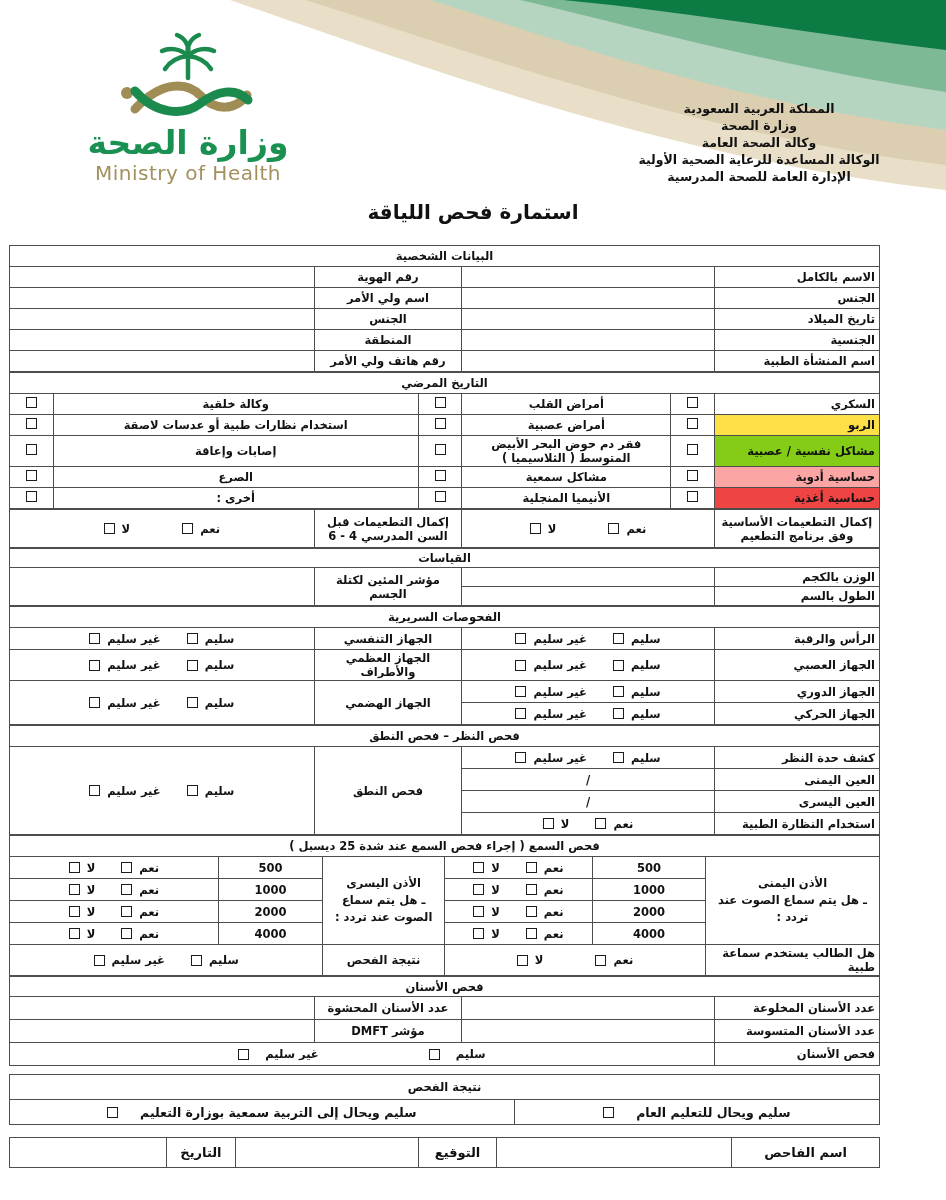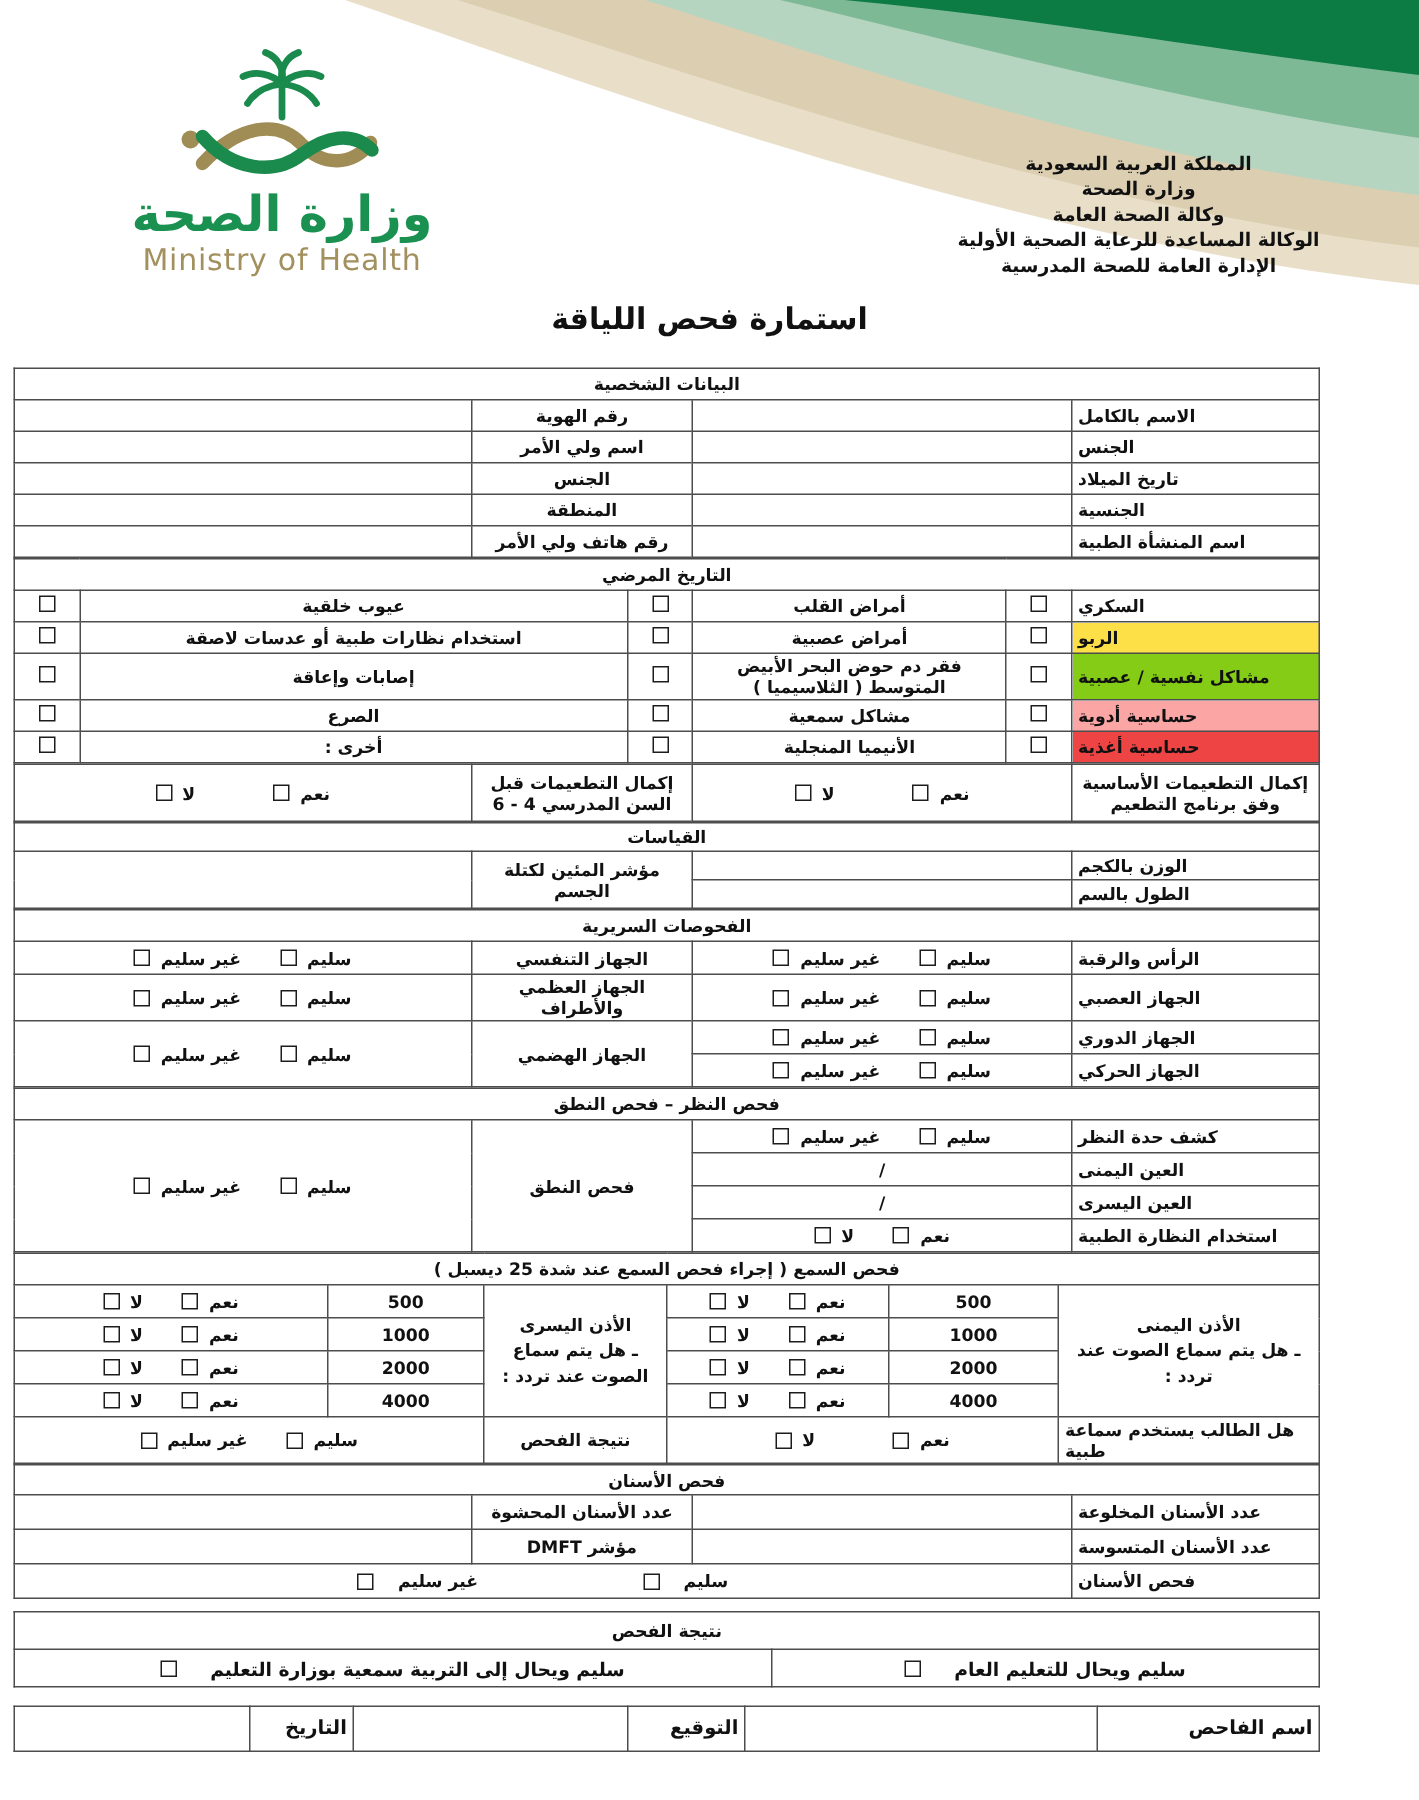--- a/index.html
+++ b/index.html
@@ -20,36 +20,36 @@
   .form-title { position:absolute; top:200px; left:0; width:100%; text-align:center;
                 font-size:20px; font-weight:bold; }
   
   .form-wrap { margin:0 66px 0 9px; direction:rtl; }
   table.t { width:100%; border-collapse:collapse; table-layout:fixed; }
   table.t td { border:1px solid #4d4d4d; font-size:11.5px; font-weight:bold; color:#111;
                padding:1px 4px; vertical-align:middle; background:#fff; overflow:hidden; }
   td.bar { background:#1f8f4e; color:#fff; text-align:center; font-size:12.5px;
            height:21px; border:1px solid #4d4d4d; }
   td.bar-lg { height:25px; font-size:14px; }
-  td.lbl { background:#f2f2f2; text-align:left; padding-right:16px; }
+  td.lbl { background:#f2f2f2; text-align:right; padding-right:16px; }
   td.lblc { background:#f2f2f2; text-align:center; }
   td.inp { background:#fff; }
   td.wc { background:#fff; text-align:center; }
   .h21 { height:21px; } .h19 { height:19px; } .h22 { height:22px; }
   .h23 { height:23px; } .h20 { height:20px; } .h25 { height:25px; } .h38 { height:38px; }
   .cb { display:inline-block; width:11px; height:11px; border:1.6px solid #1c1c1c;
         background:#fff; flex:0 0 auto; }
   .opts { display:flex; align-items:center; justify-content:center; gap:26px; }
   .opts-wide { gap:52px; }
   .opt { display:flex; align-items:center; gap:7px; }
   .earlbl { line-height:1.5; }
   .spacer8 { height:8px; } .spacer12 { height:12px; }
   
   table.sig td { height:30px; font-size:13px; }
-  td.sgreen { background:#1f8f4e; color:#fff; font-weight:bold; }
+  td.sgreen { background:#1f8f4e; color:#fff; text-align:center; font-weight:bold; }
 </style>
 </head>
 <body>
 
 <div class="header">
   <svg class="swoosh" viewBox="0 0 946 200" preserveAspectRatio="none">
     <path d="M230,0 L946,0 L946,190 C660,158 400,58 230,0 Z" fill="#e9dfc9"></path>
     <path d="M305,0 L946,0 L946,165 C690,134 455,46 305,0 Z" fill="#dbceb1"></path>
     <path d="M430,0 L946,0 L946,130 C730,102 565,42 430,0 Z" fill="#b6d5c1"></path>
     <path d="M520,0 L946,0 L946,92 C775,66 632,26 520,0 Z" fill="#7eb996"></path>
@@ -143,21 +143,21 @@
       </colgroup>
     <tbody>
         <tr>
           <td class="bar" colspan="6">التاريخ المرضي</td>
         </tr>
     <tr class="h21">
       <td class="lbl" style="background:#fff">السكري</td>
       <td class="wc"><span class="cb"></span></td>
       <td class="wc">أمراض القلب</td>
       <td class="wc"><span class="cb"></span></td>
-      <td class="wc">عيوب خلقية</td>
+      <td class="wc">وكالة خلقية</td>
       <td class="wc"><span class="cb"></span></td>
     </tr>
     <tr class="h21">
       <td class="lbl" style="background:#fde047">الربو</td>
       <td class="wc"><span class="cb"></span></td>
       <td class="wc">أمراض عصبية</td>
       <td class="wc"><span class="cb"></span></td>
       <td class="wc">استخدام نظارات طبية أو عدسات لاصقة</td>
       <td class="wc"><span class="cb"></span></td>
     </tr>

